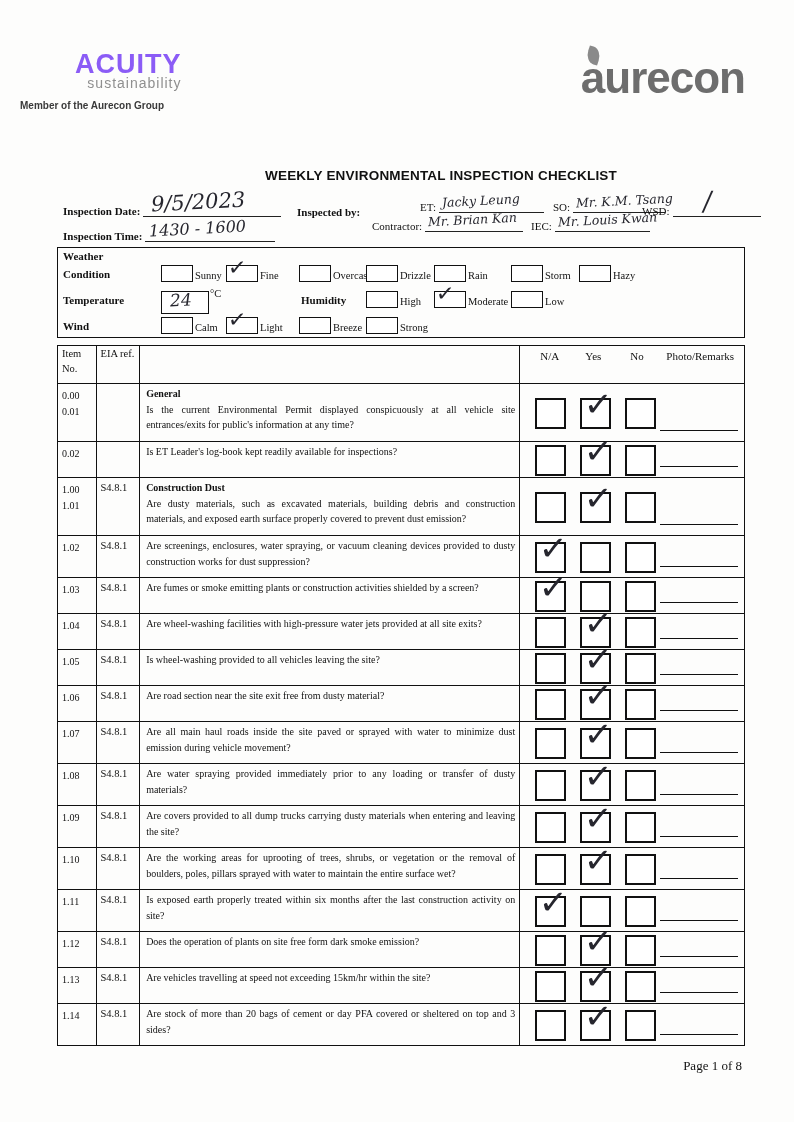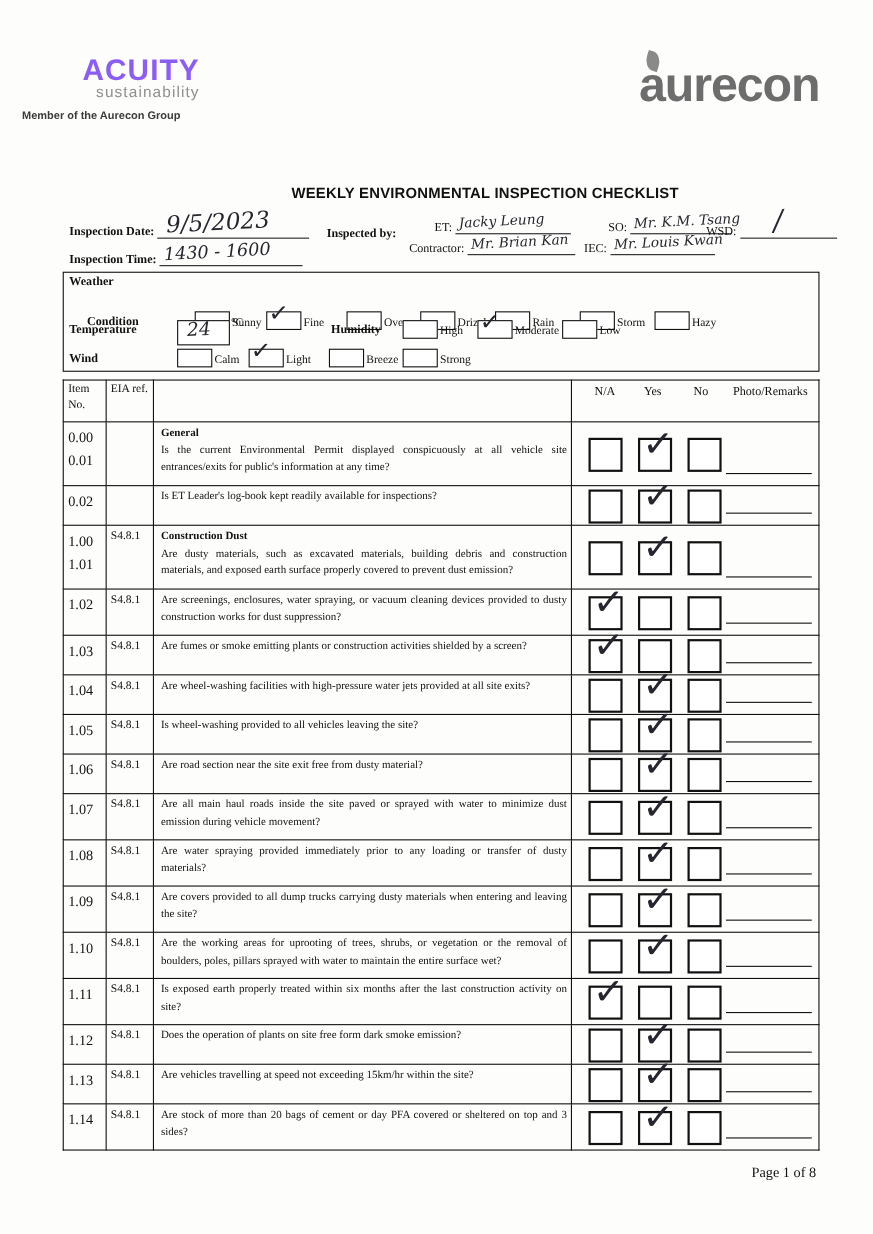--- a/index.html
+++ b/index.html
@@ -52,21 +52,21 @@
   .wlabel{font-size:10.5px;line-height:1;padding-bottom:1px;}
   .tick{position:absolute;font-family:"DejaVu Sans",sans-serif;color:#26262e;pointer-events:none;}
   .wbox .tick{font-size:22px;left:1px;top:-11px;transform:rotate(4deg);}
   .temp-box{position:absolute;display:inline-block;width:46px;height:21px;border:1.6px solid #111;background:#fff;}
   .temp-unit{position:absolute;font-size:10.5px;}
   .w-sublabel{position:absolute;font-weight:bold;font-size:11px;}
 
   
   .insp-table{position:absolute;top:345px;left:57px;width:688px;border-collapse:collapse;}
   .insp-table td{border:1.3px solid #111;vertical-align:top;padding:2px 4px;}
-  td.c-item{width:30px;font-size:13px;text-align:left;padding-top:4px;}
+  td.c-item{width:30px;font-size:10px;text-align:left;padding-top:4px;}
   td.c-eia{width:35px;font-size:10.5px;padding-top:4px;}
   td.c-desc{width:384px;font-size:10px;line-height:1.55;text-align:justify;padding-left:6px;}
   td.c-checks{width:226px;position:relative;}
   .section-title{font-weight:bold;}
   .item-line{line-height:1.6;}
   .cbox{position:absolute;width:27px;height:27px;border:2px solid #111;background:#fff;top:50%;
     margin-top:-15px;}
   .cbox .tick{font-size:34px;left:2px;top:-16px;transform:rotate(2deg);}
   .cb-na{left:15px;} .cb-yes{left:60px;} .cb-no{left:105px;}
   .remark-line{position:absolute;right:6px;bottom:10px;width:78px;border-bottom:1.6px solid #111;height:0;}
@@ -101,40 +101,40 @@
   <div class="fields">
     <div class="f-item" style="left:6px;top:8px;">
       <span class="f-label">Inspection Date:</span><span class="wline" style="width:138px;"><span class="hand hand-big">9/5/2023</span></span>
     </div>
     <div class="f-item" style="left:6px;top:33px;">
       <span class="f-label">Inspection Time:</span><span class="wline" style="width:130px;"><span class="hand hand-med">1430 - 1600</span></span>
     </div>
     <div class="f-item" style="left:240px;top:10px;">
       <span class="f-label">Inspected by:</span>
     </div>
-    <div class="f-item" style="left:338px;top:4px;">
+    <div class="f-item" style="left:363px;top:4px;">
       <span>ET:</span><span class="wline" style="width:105px;"><span class="hand hand-sm">Jacky Leung</span></span>
     </div>
     <div class="f-item" style="left:315px;top:23px;">
       <span>Contractor:</span><span class="wline" style="width:98px;"><span class="hand hand-sm">Mr. Brian Kan</span></span>
     </div>
     <div class="f-item" style="left:496px;top:4px;">
       <span>SO:</span><span class="wline" style="width:92px;"><span class="hand hand-sm">Mr. K.M. Tsang</span></span>
     </div>
     <div class="f-item" style="left:474px;top:23px;">
       <span>IEC:</span><span class="wline" style="width:95px;"><span class="hand hand-sm">Mr. Louis Kwan</span></span>
     </div>
     <div class="f-item" style="left:585px;top:8px;">
       <span>WSD:</span><span class="wline" style="width:88px;"><span class="hand" style="font-size:26px;left:30px;top:-18px;">/</span></span>
     </div>
   </div>
 
   <div class="weather">
     <div class="w-title">Weather</div>
-    <div class="w-row" style="top:35px;margin-left:16px;">
+    <div class="w-row" style="top:17px;">
       <span class="w-row-label">Condition</span>
       <span id="cond-opts"><span class="wopt" style="left: 103px;">
             <span class="wbox"></span>
             <span class="wlabel">Sunny</span>
           </span><span class="wopt" style="left: 168px;">
             <span class="wbox">
               <span class="tick">✓</span>
             </span>
             <span class="wlabel">Fine</span>
           </span><span class="wopt" style="left: 241px;">

